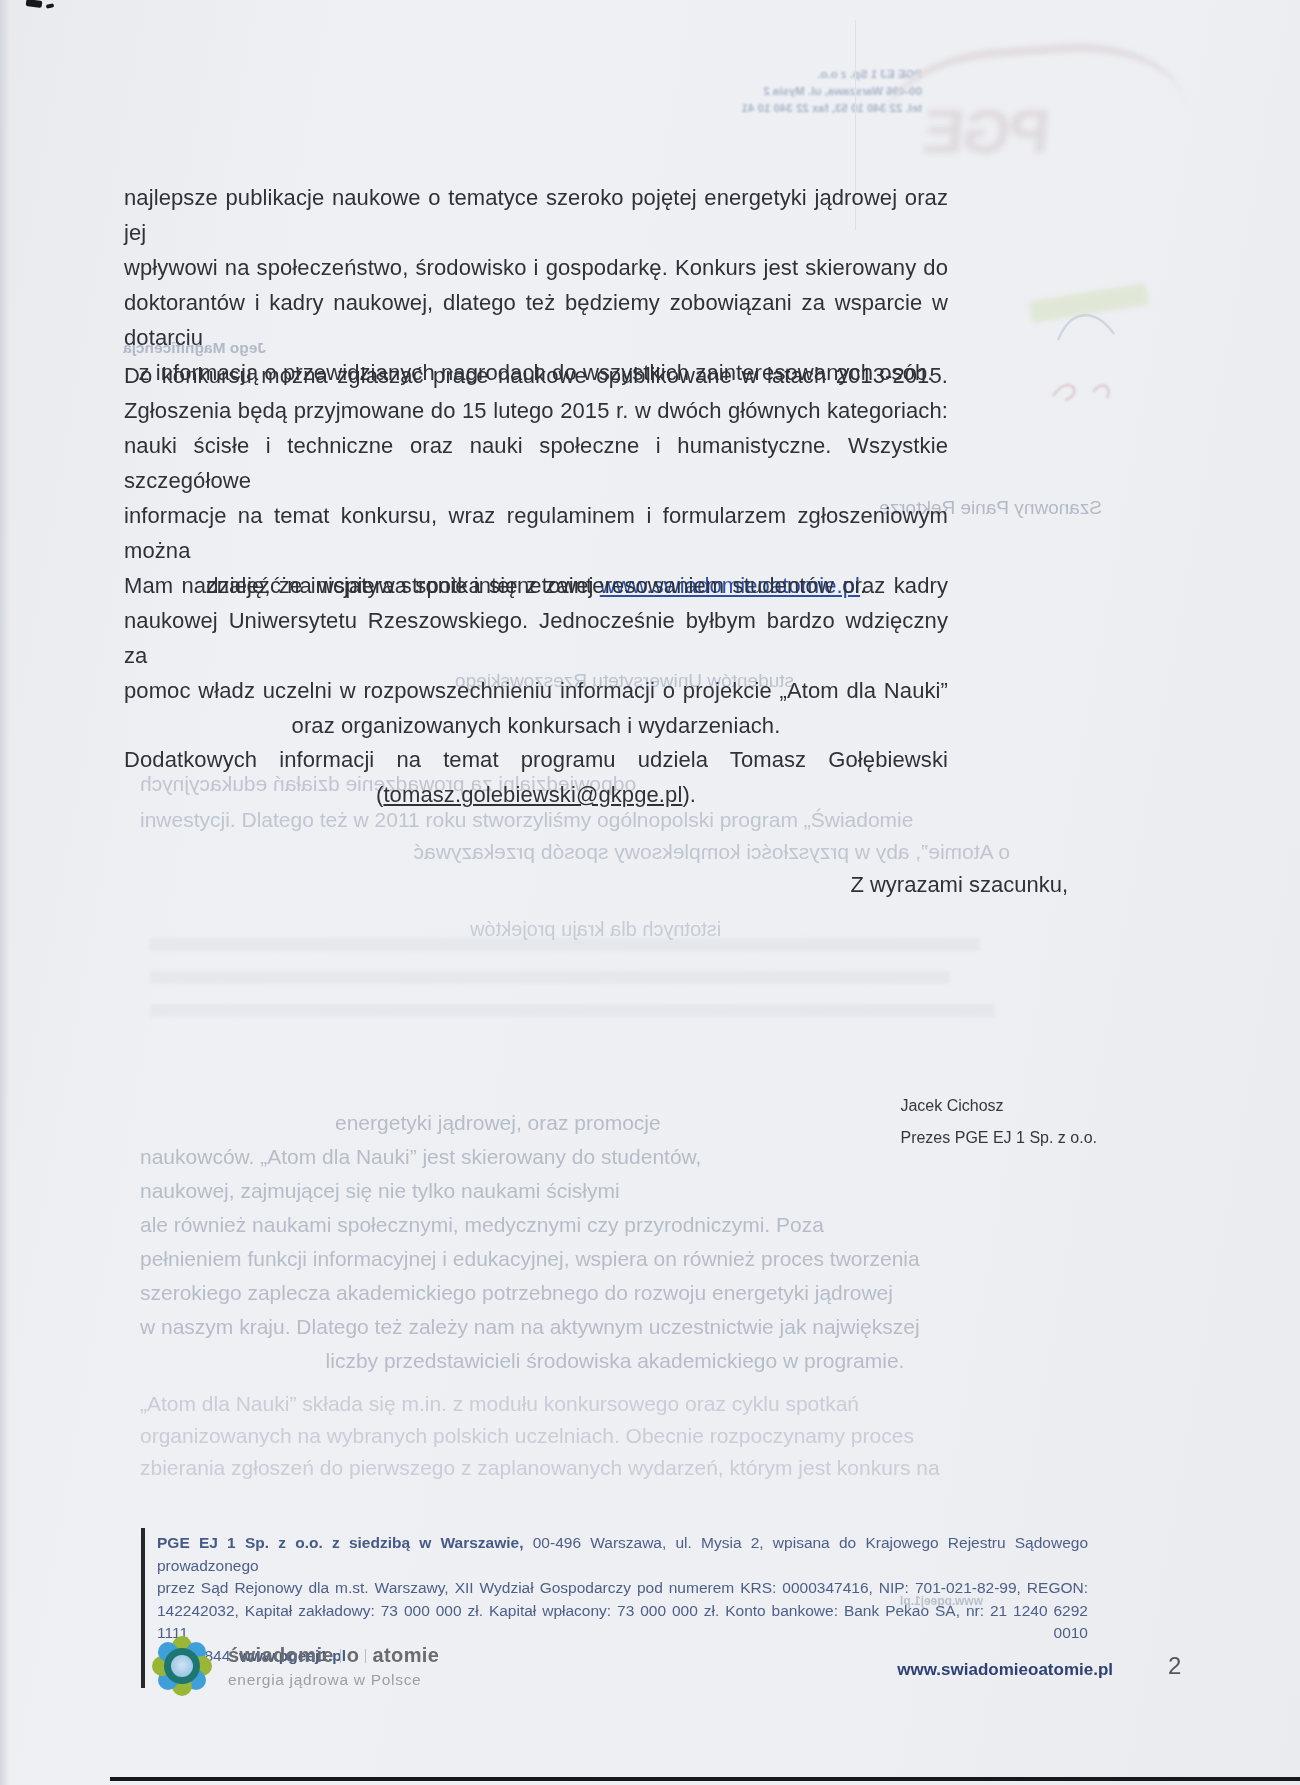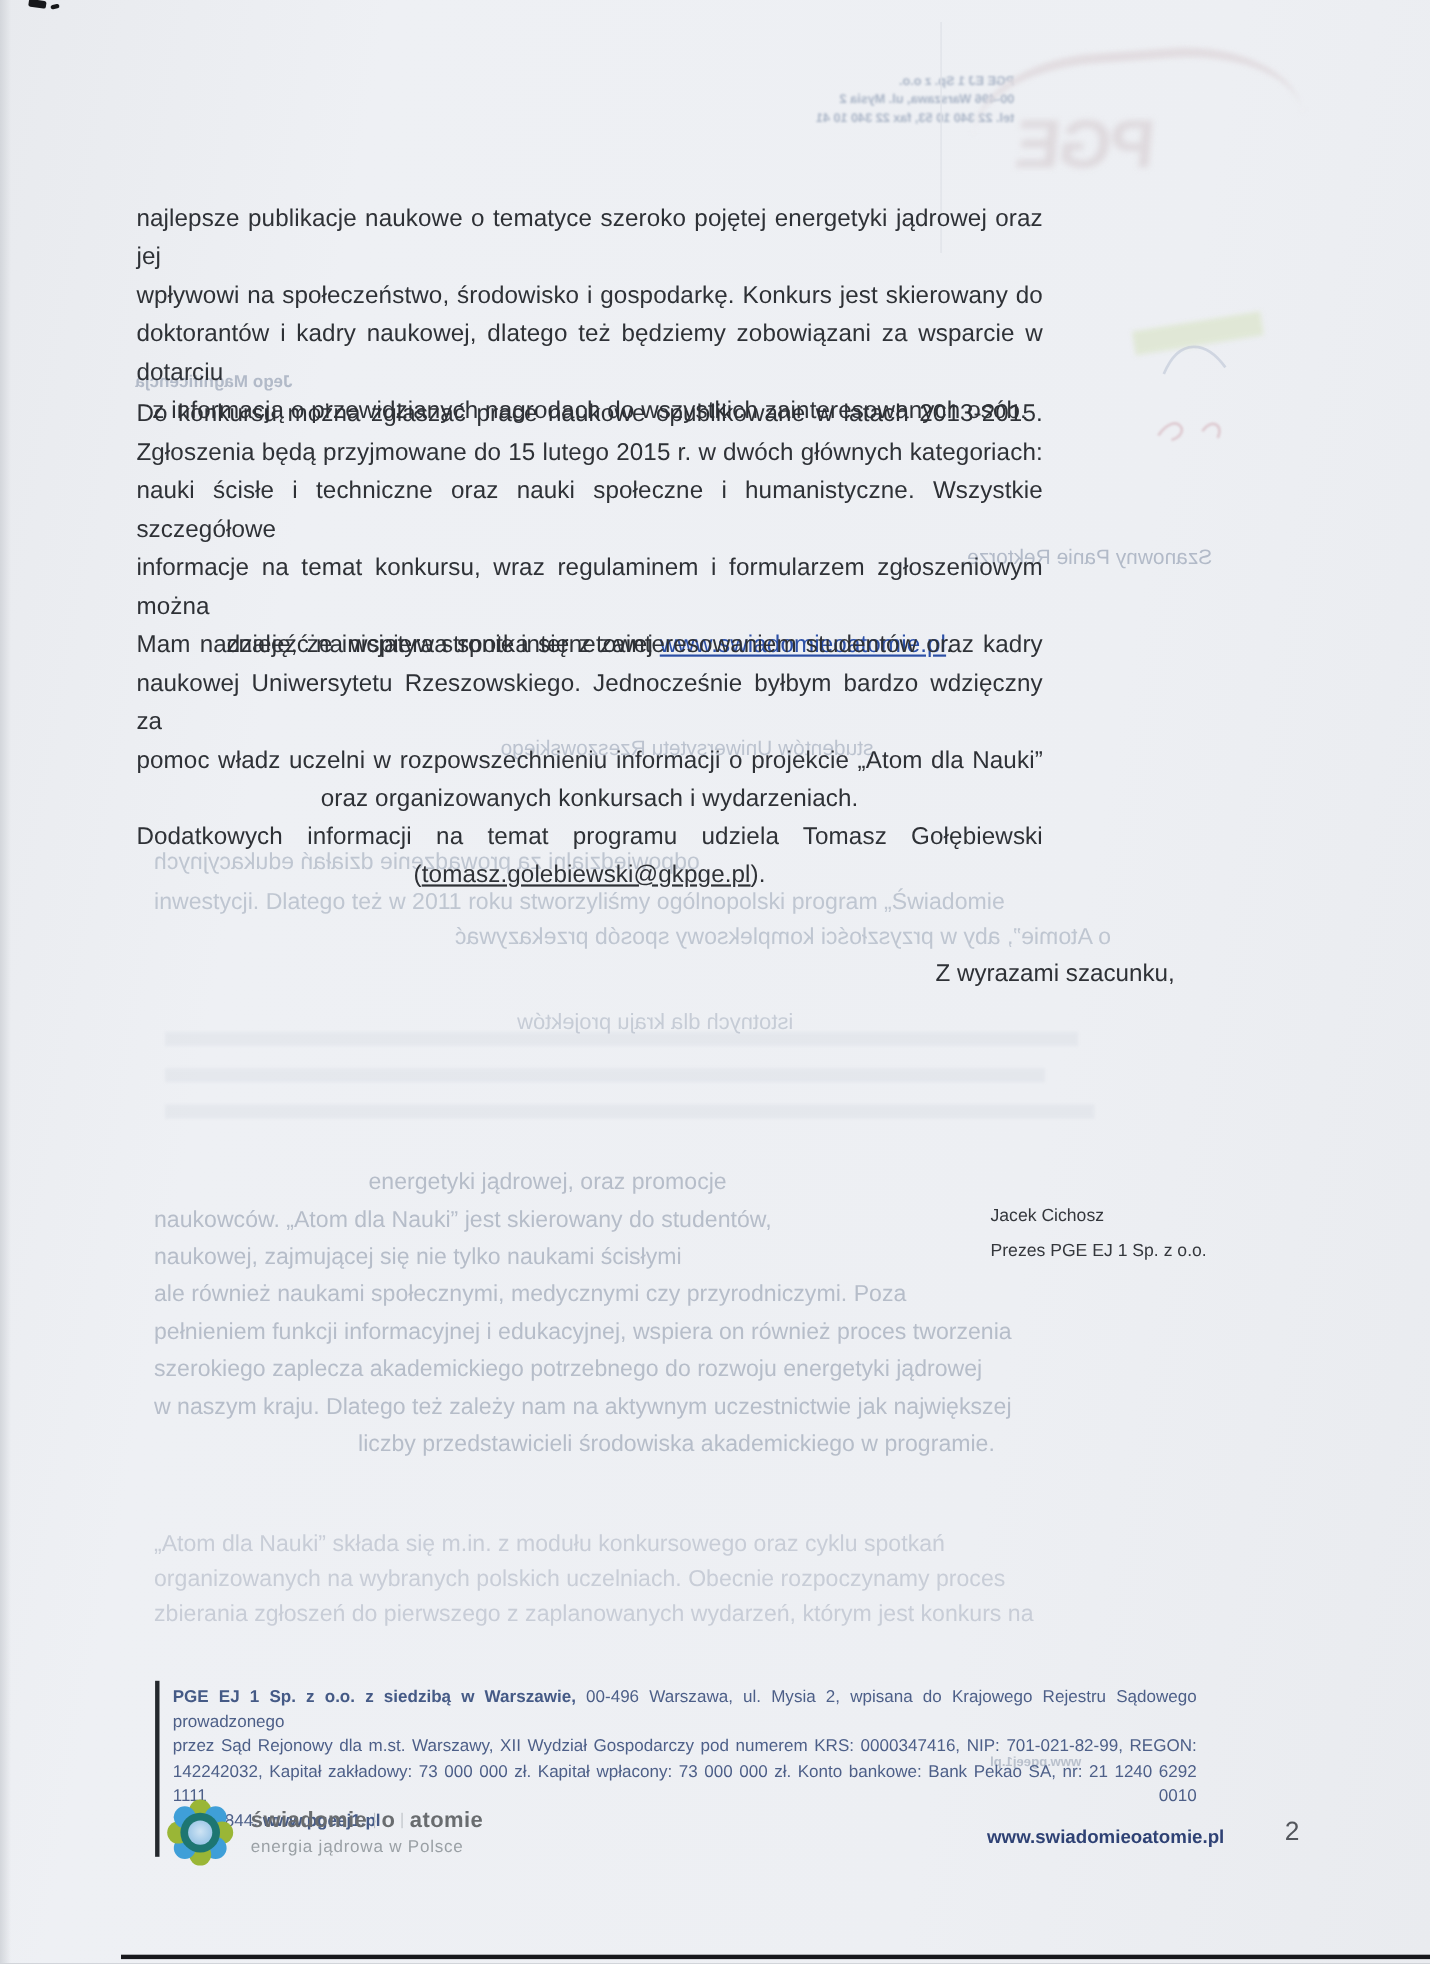--- a/index.html
+++ b/index.html
@@ -104,21 +104,21 @@
   <div class="ghost gh-a mx" style="top:772px; text-align:right;">odpowiedzialni za prowadzenie działań edukacyjnych</div>
   <div class="ghost gh-a" style="top:808px;">inwestycji. Dlatego też w 2011 roku stworzyliśmy ogólnopolski program „Świadomie</div>
   <div class="ghost gh-a mx" style="top:840px;">o Atomie”, aby w przyszłości kompleksowy sposób przekazywać</div>
   <div class="ghost gh-kraj mx">istotnych dla kraju projektów</div>
 
   <div class="gh-bar" style="left:150px; top:938px; width:830px;"></div>
   <div class="gh-bar" style="left:150px; top:971px; width:800px;"></div>
   <div class="gh-bar" style="left:150px; top:1004px; width:845px;"></div>
 
   <div class="ghost gh-b" style="top:1058px; line-height:34px; white-space:normal;">
-    <div style="padding-left:195px;">energetyki jądrowej, oraz promocje</div>
+    <div style="padding-left:195px;margin-top:48px;">energetyki jądrowej, oraz promocje</div>
     <div>naukowców. „Atom dla Nauki” jest skierowany do studentów,</div>
     <div>naukowej, zajmującej się nie tylko naukami ścisłymi</div>
     <div>ale również naukami społecznymi, medycznymi czy przyrodniczymi. Poza</div>
     <div>pełnieniem funkcji informacyjnej i edukacyjnej, wspiera on również proces tworzenia</div>
     <div>szerokiego zaplecza akademickiego potrzebnego do rozwoju energetyki jądrowej</div>
     <div>w naszym kraju. Dlatego też zależy nam na aktywnym uczestnictwie jak największej</div>
     <div style="text-align:center;">liczby przedstawicieli środowiska akademickiego w programie.</div>
   </div>
 
   <div class="ghost gh-c" style="top:1388px; line-height:32px; white-space:normal;">

